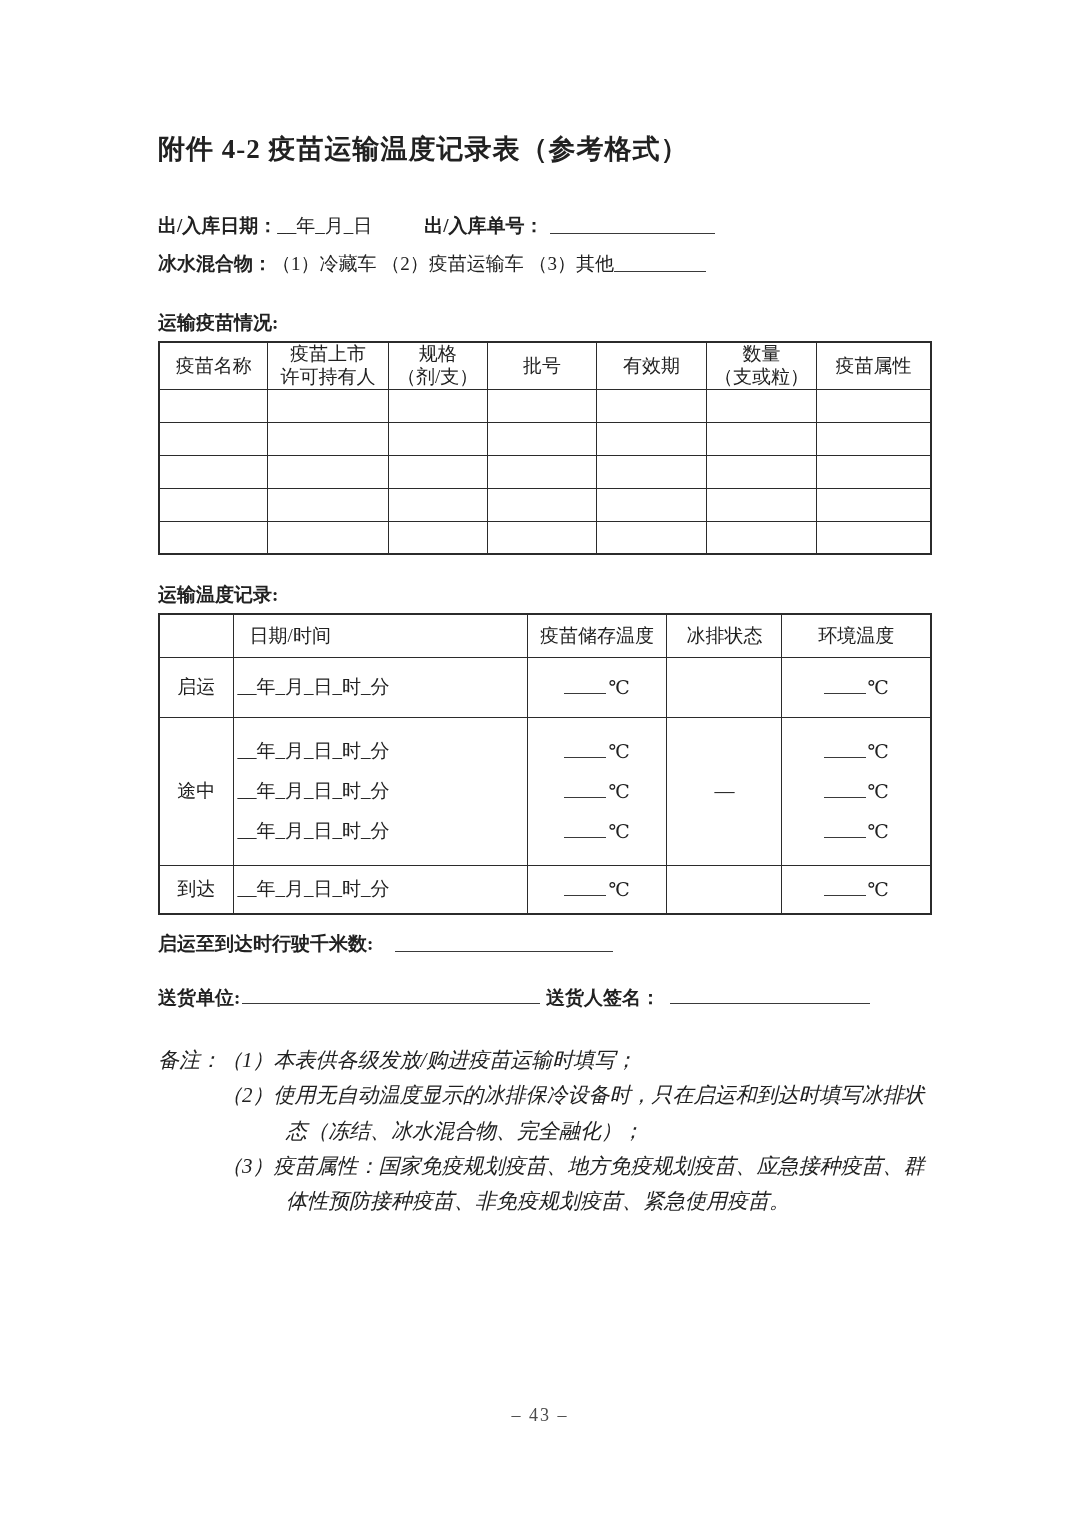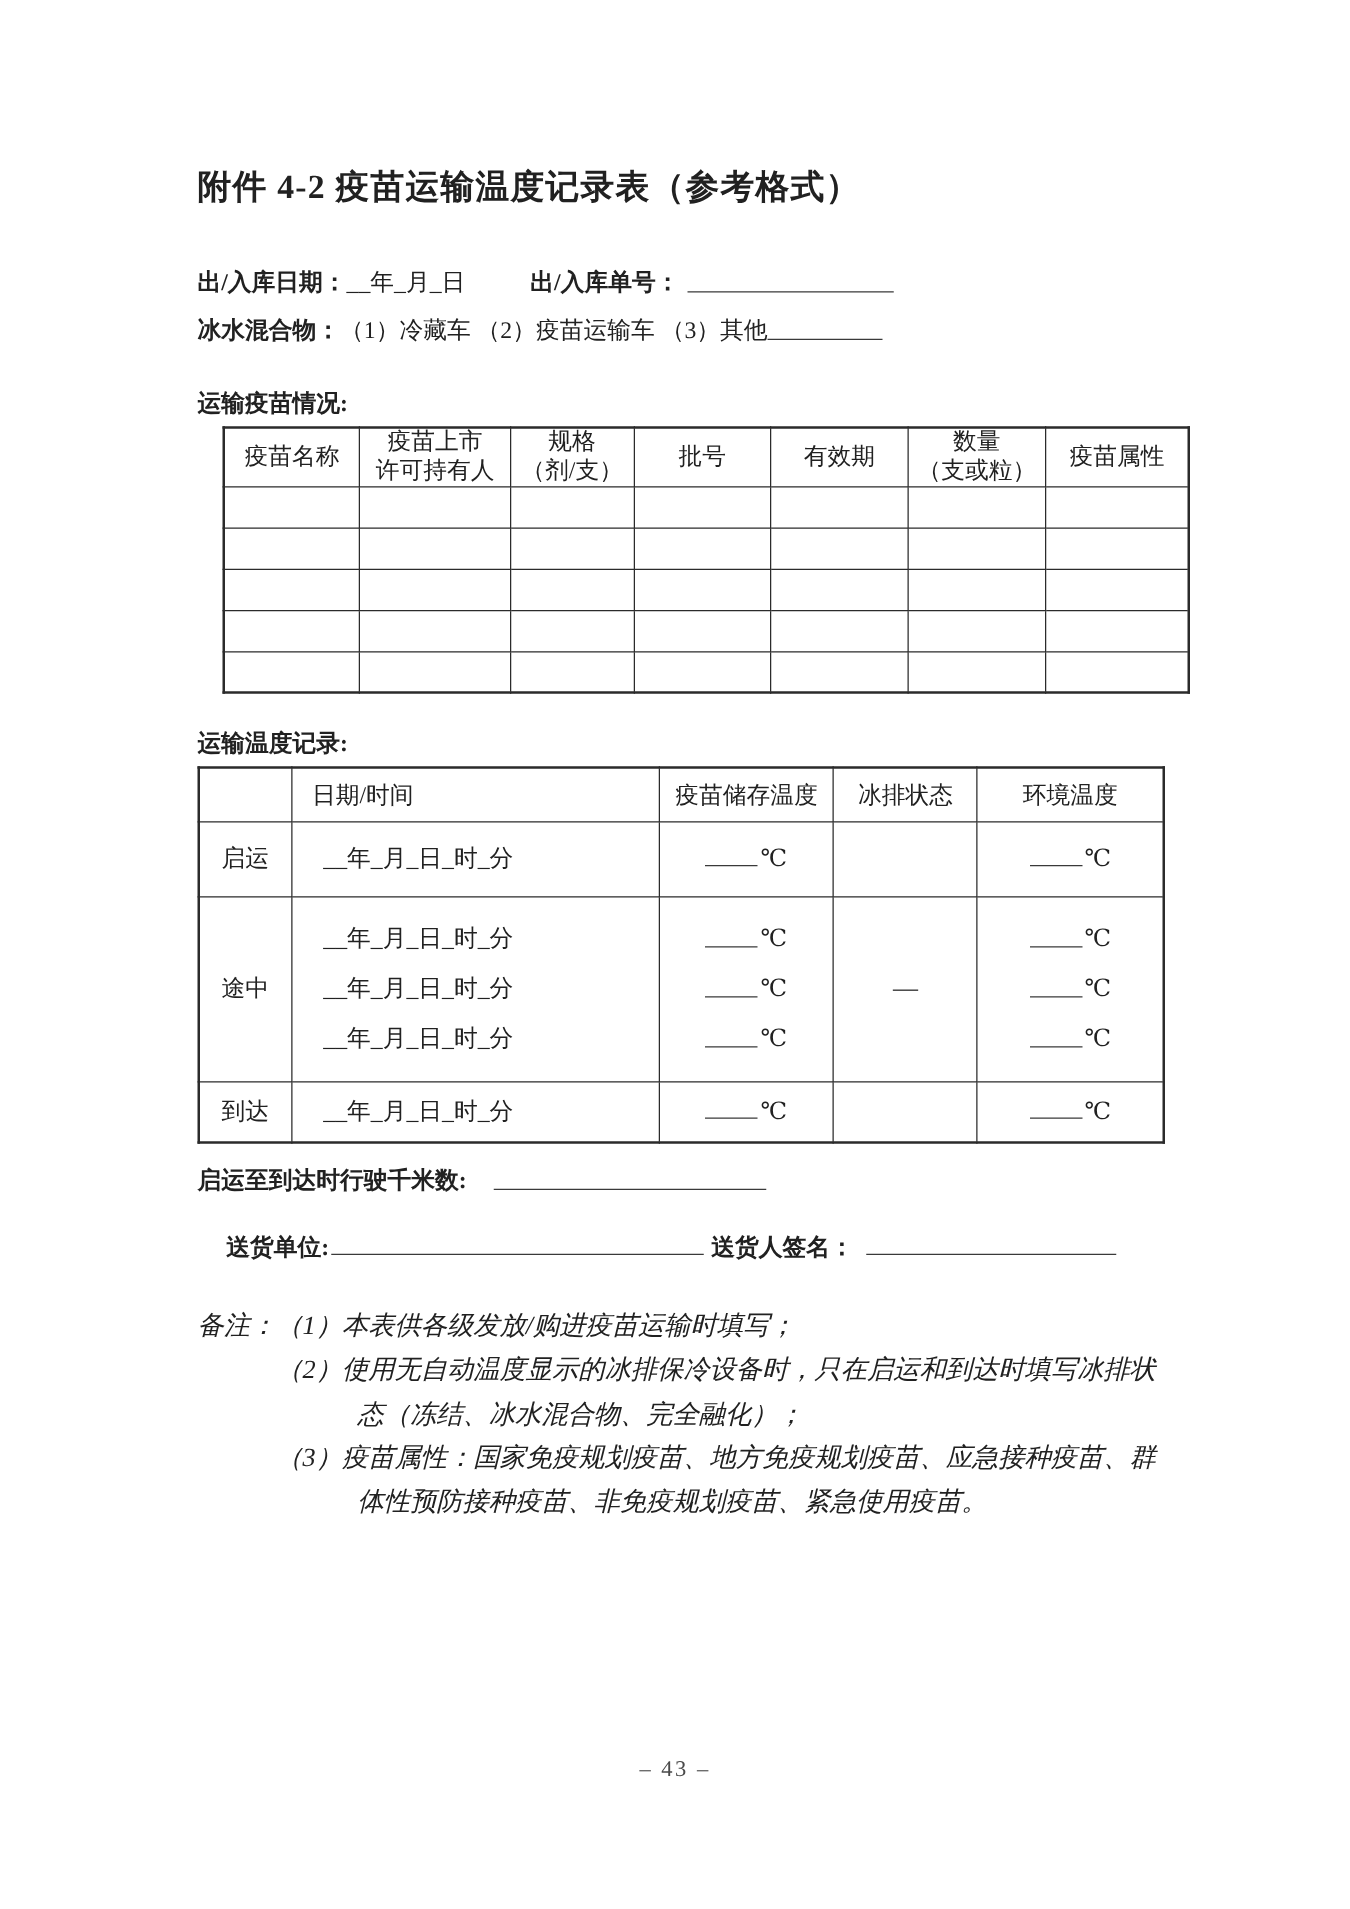--- a/index.html
+++ b/index.html
@@ -36,46 +36,46 @@
 
   .gap-mid { display: inline-block; width: 52px; }
 
   .section-title { margin-top: 27px; font-size: 19px; font-weight: bold; }
 
   table { border-collapse: collapse; width: 100%; table-layout: fixed; }
   table, th, td { border: 1px solid #2b2b2b; }
   table { border-width: 2px; }
   th, td { font-weight: normal; font-size: 19px; text-align: center; padding: 0; }
 
-  .vaccine-table { margin-top: 5px; margin-left: 20px; }
+  .vaccine-table { margin-top: 5px; }
   .vaccine-table thead th { height: 47px; line-height: 1.18; }
   .vaccine-table tbody td { height: 33px; }
   .pre { white-space: pre-line; }
 
   .temp-table { margin-top: 5px; }
   .temp-table thead th { height: 43px; }
   .temp-table thead th.h-datetime { text-align: left; padding-left: 16px; }
-  .temp-table td.dt { text-align: left; padding-left: 25px; }
+  .temp-table td.dt { text-align: left; padding-left: 4px; }
   .row-depart td { height: 60px; }
   .row-transit td { height: 148px; }
   .row-arrive td { height: 49px; }
   .tline { height: 40px; display: flex; align-items: center; }
   td.dt .tline { justify-content: flex-start; }
   td.temp .tline { justify-content: center; }
   .stack { display: flex; flex-direction: column; justify-content: center; height: 100%; }
   .tblank {
     display: inline-block; width: 42px; height: 13px;
     border-bottom: 1.5px solid #3a3a3a; margin-right: 2px;
   }
   .ice-dash { font-size: 20px; }
 
   .distance-line { margin-top: 16px; font-size: 19px; display: flex; align-items: center; }
   .two-col { display: flex; align-items: baseline; font-size: 19px; }
   .two-col .group1 { width: 388px; display: flex; align-items: baseline; }
-  .row-send { margin-top: 28px; margin-left: 23px; }
+  .row-send { margin-top: 28px; }
   .row-recv { margin-top: 21px; }
 
   .notes { margin-top: 32px; font-size: 21px; line-height: 1.68; display: flex; font-style: italic; }
   .notes-label { white-space: nowrap; font-weight: normal; }
   .notes-items { flex: 1; }
   .note-item { padding-left: 3.1em; text-indent: -3.1em; }
 
   .page-number {
     position: absolute; top: 1405px; left: 0; width: 100%;
     text-align: center; font-size: 18px; color: #4a4a4a; letter-spacing: 2px;

